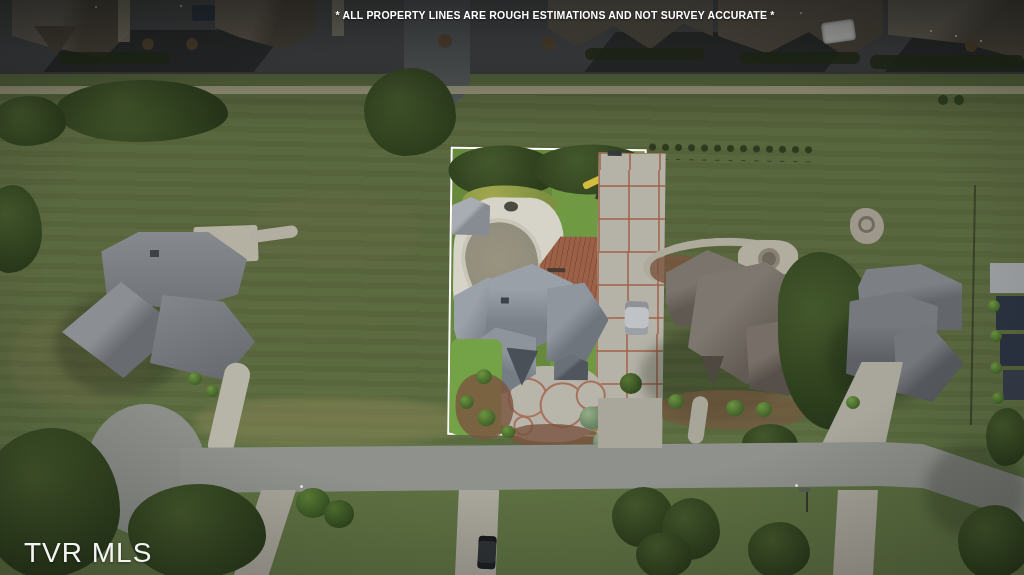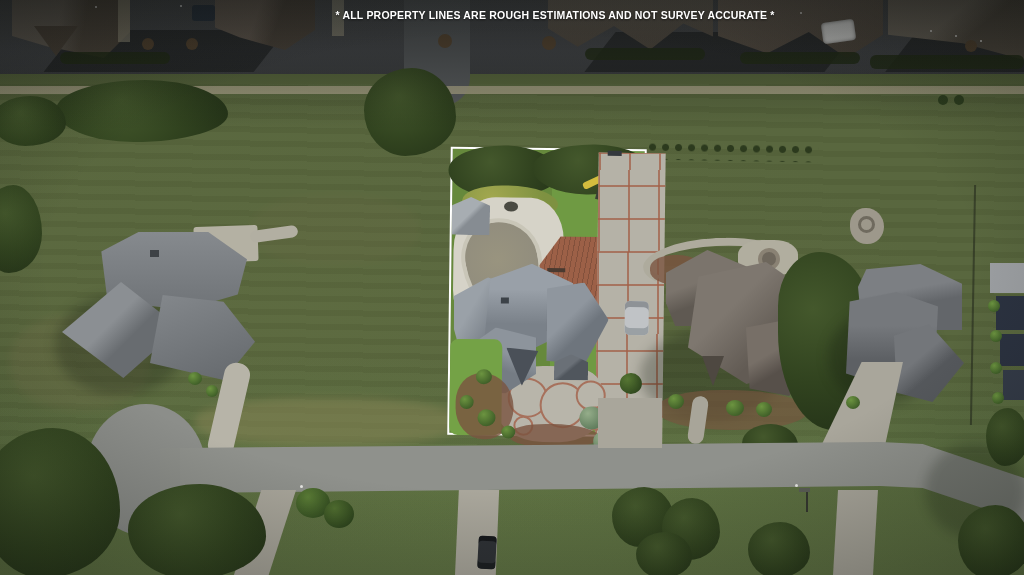--- a/index.html
+++ b/index.html
@@ -229,13 +229,14 @@
   <div class="a tree" style="left:636px;top:532px;width:56px;height:46px;"></div>
   <div class="a tree" style="left:748px;top:522px;width:62px;height:56px;"></div>
   <div class="a sblob" style="left:925px;top:443px;width:100px;height:95px;opacity:.8;"></div>
   <div class="a tree" style="left:958px;top:505px;width:72px;height:74px;"></div>
   <div class="a tree" style="left:986px;top:408px;width:42px;height:58px;"></div>
 
   <div class="a veil-top"></div>
   <div class="a veil-vig"></div>
 
   <div class="a txt" id="disclaimer">* ALL PROPERTY LINES ARE ROUGH ESTIMATIONS AND NOT SURVEY ACCURATE *</div>
+  <div class="a txt" id="watermark">TVR MLS</div>
 </div>
 
 </body></html>

